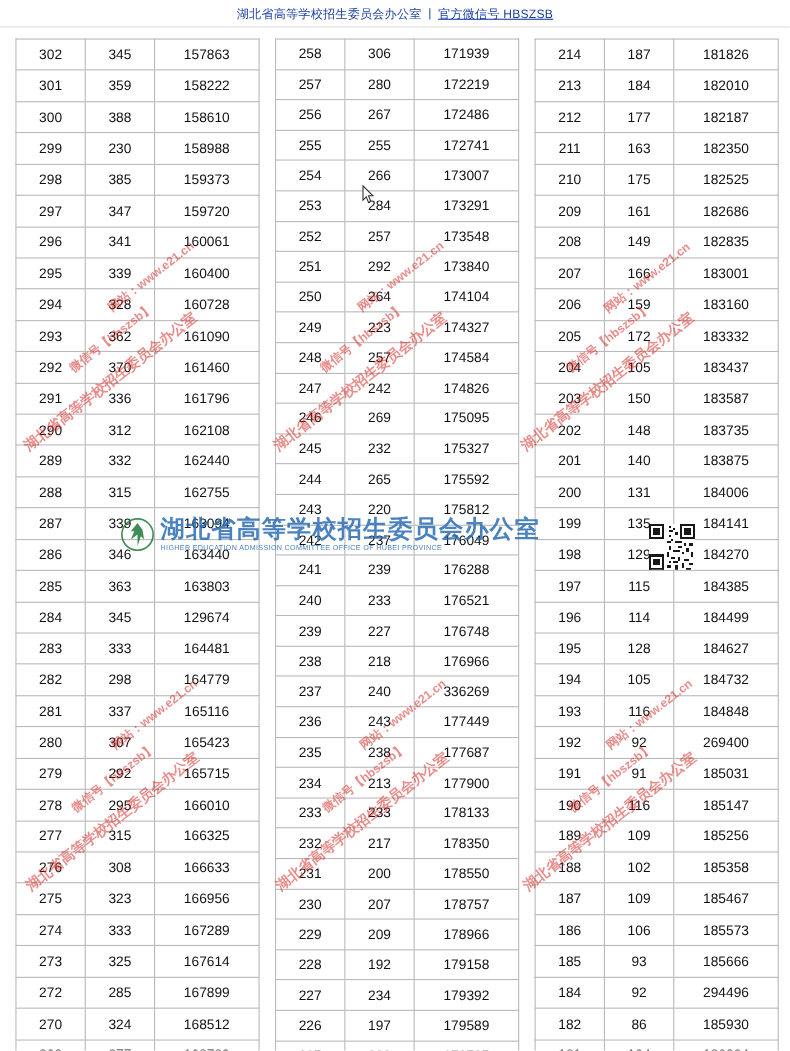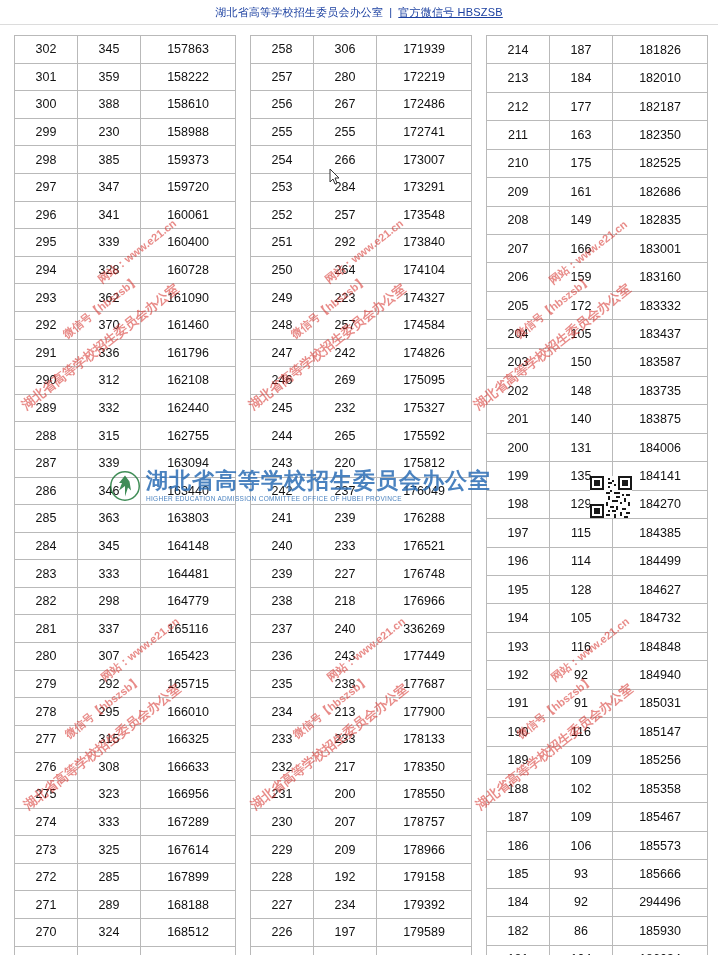--- a/index.html
+++ b/index.html
@@ -240,21 +240,21 @@
             <td class="c2">163440</td>
           </tr>
           <tr>
             <td class="c0">285</td>
             <td class="c1">363</td>
             <td class="c2">163803</td>
           </tr>
           <tr>
             <td class="c0">284</td>
             <td class="c1">345</td>
-            <td class="c2">164148</td>
+            <td class="c2">129674</td>
           </tr>
           <tr>
             <td class="c0">283</td>
             <td class="c1">333</td>
             <td class="c2">164481</td>
           </tr>
           <tr>
             <td class="c0">282</td>
             <td class="c1">298</td>
             <td class="c2">164779</td>
@@ -301,25 +301,20 @@
           </tr>
           <tr>
             <td class="c0">273</td>
             <td class="c1">325</td>
             <td class="c2">167614</td>
           </tr>
           <tr>
             <td class="c0">272</td>
             <td class="c1">285</td>
             <td class="c2">167899</td>
-          </tr>
-          <tr>
-            <td class="c0">271</td>
-            <td class="c1">289</td>
-            <td class="c2">168188</td>
           </tr>
           <tr>
             <td class="c0">270</td>
             <td class="c1">324</td>
             <td class="c2">168512</td>
           </tr>
           <tr>
             <td class="c0">269</td>
             <td class="c1">277</td>
             <td class="c2">168789</td>
@@ -608,21 +603,21 @@
             <td class="c2">184732</td>
           </tr>
           <tr>
             <td class="c0">193</td>
             <td class="c1">116</td>
             <td class="c2">184848</td>
           </tr>
           <tr>
             <td class="c0">192</td>
             <td class="c1">92</td>
-            <td class="c2">184940</td>
+            <td class="c2">269400</td>
           </tr>
           <tr>
             <td class="c0">191</td>
             <td class="c1">91</td>
             <td class="c2">185031</td>
           </tr>
           <tr>
             <td class="c0">190</td>
             <td class="c1">116</td>
             <td class="c2">185147</td>

